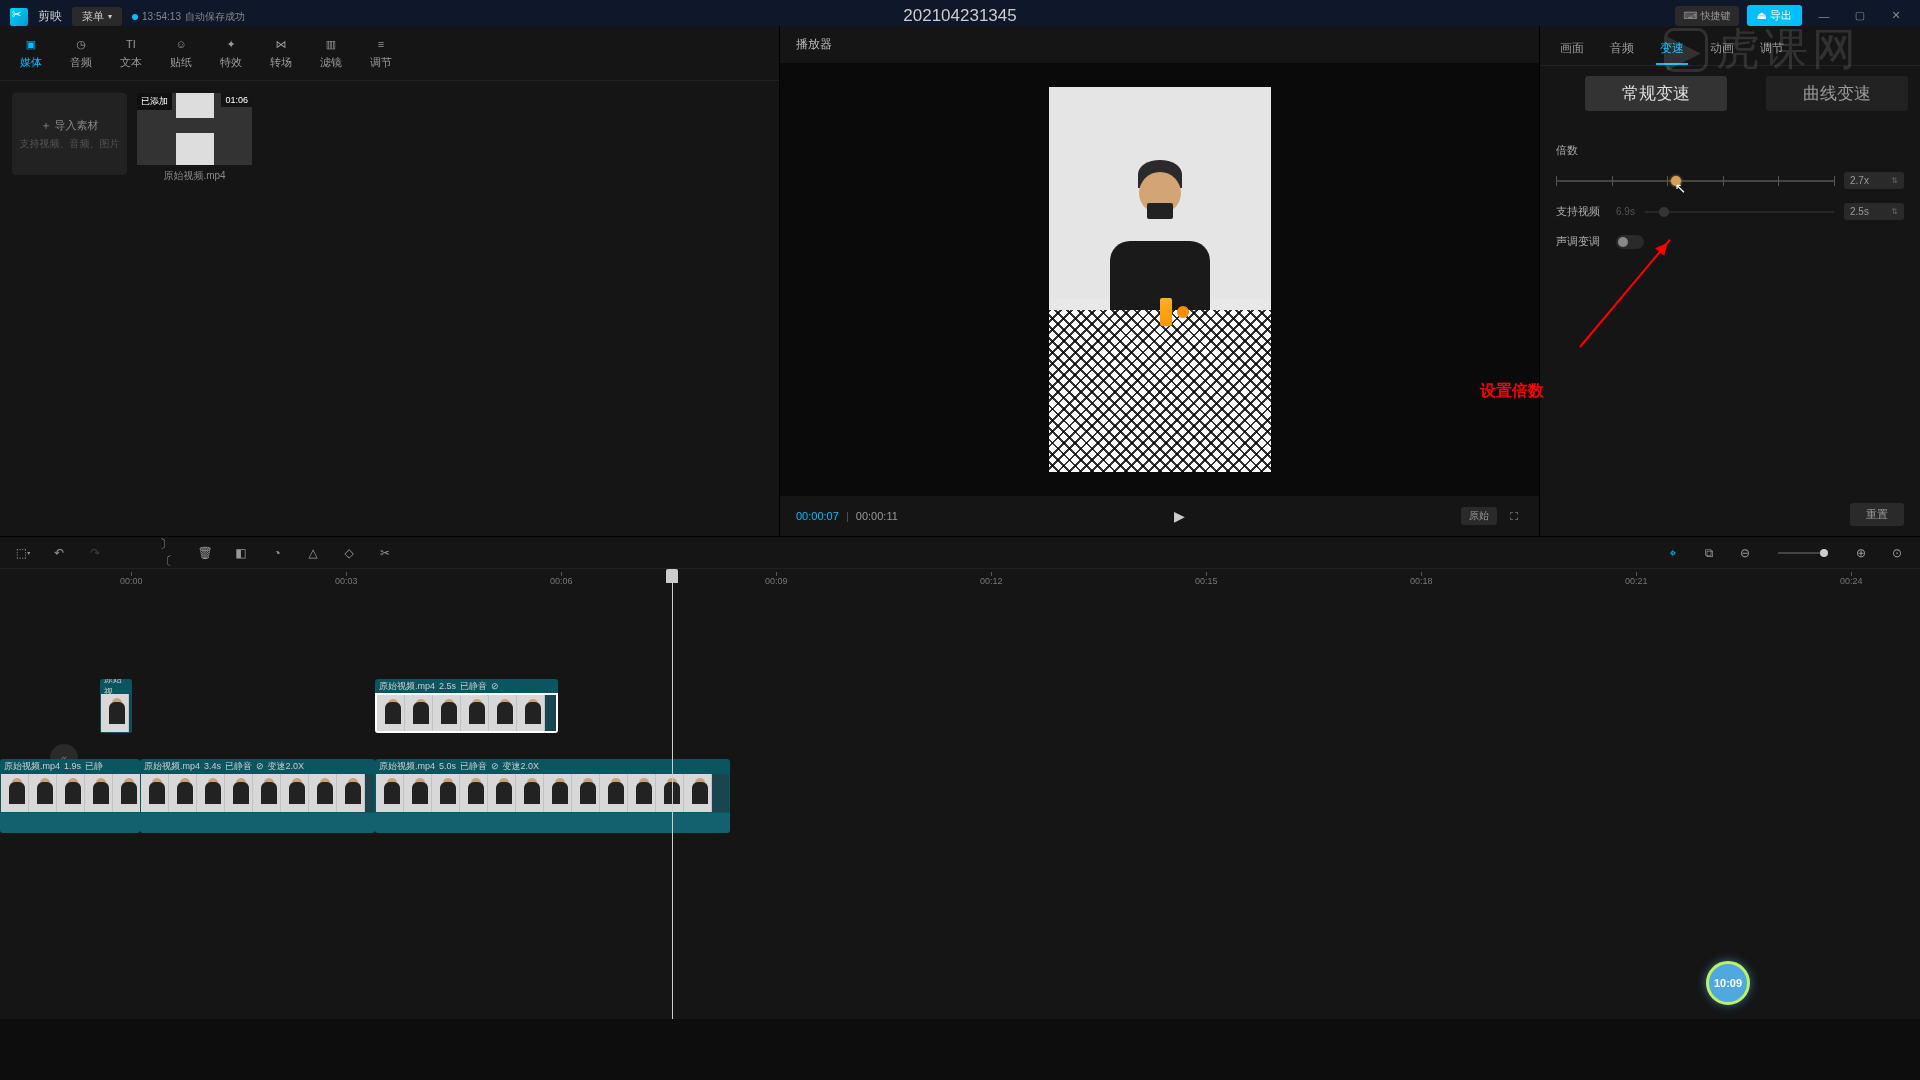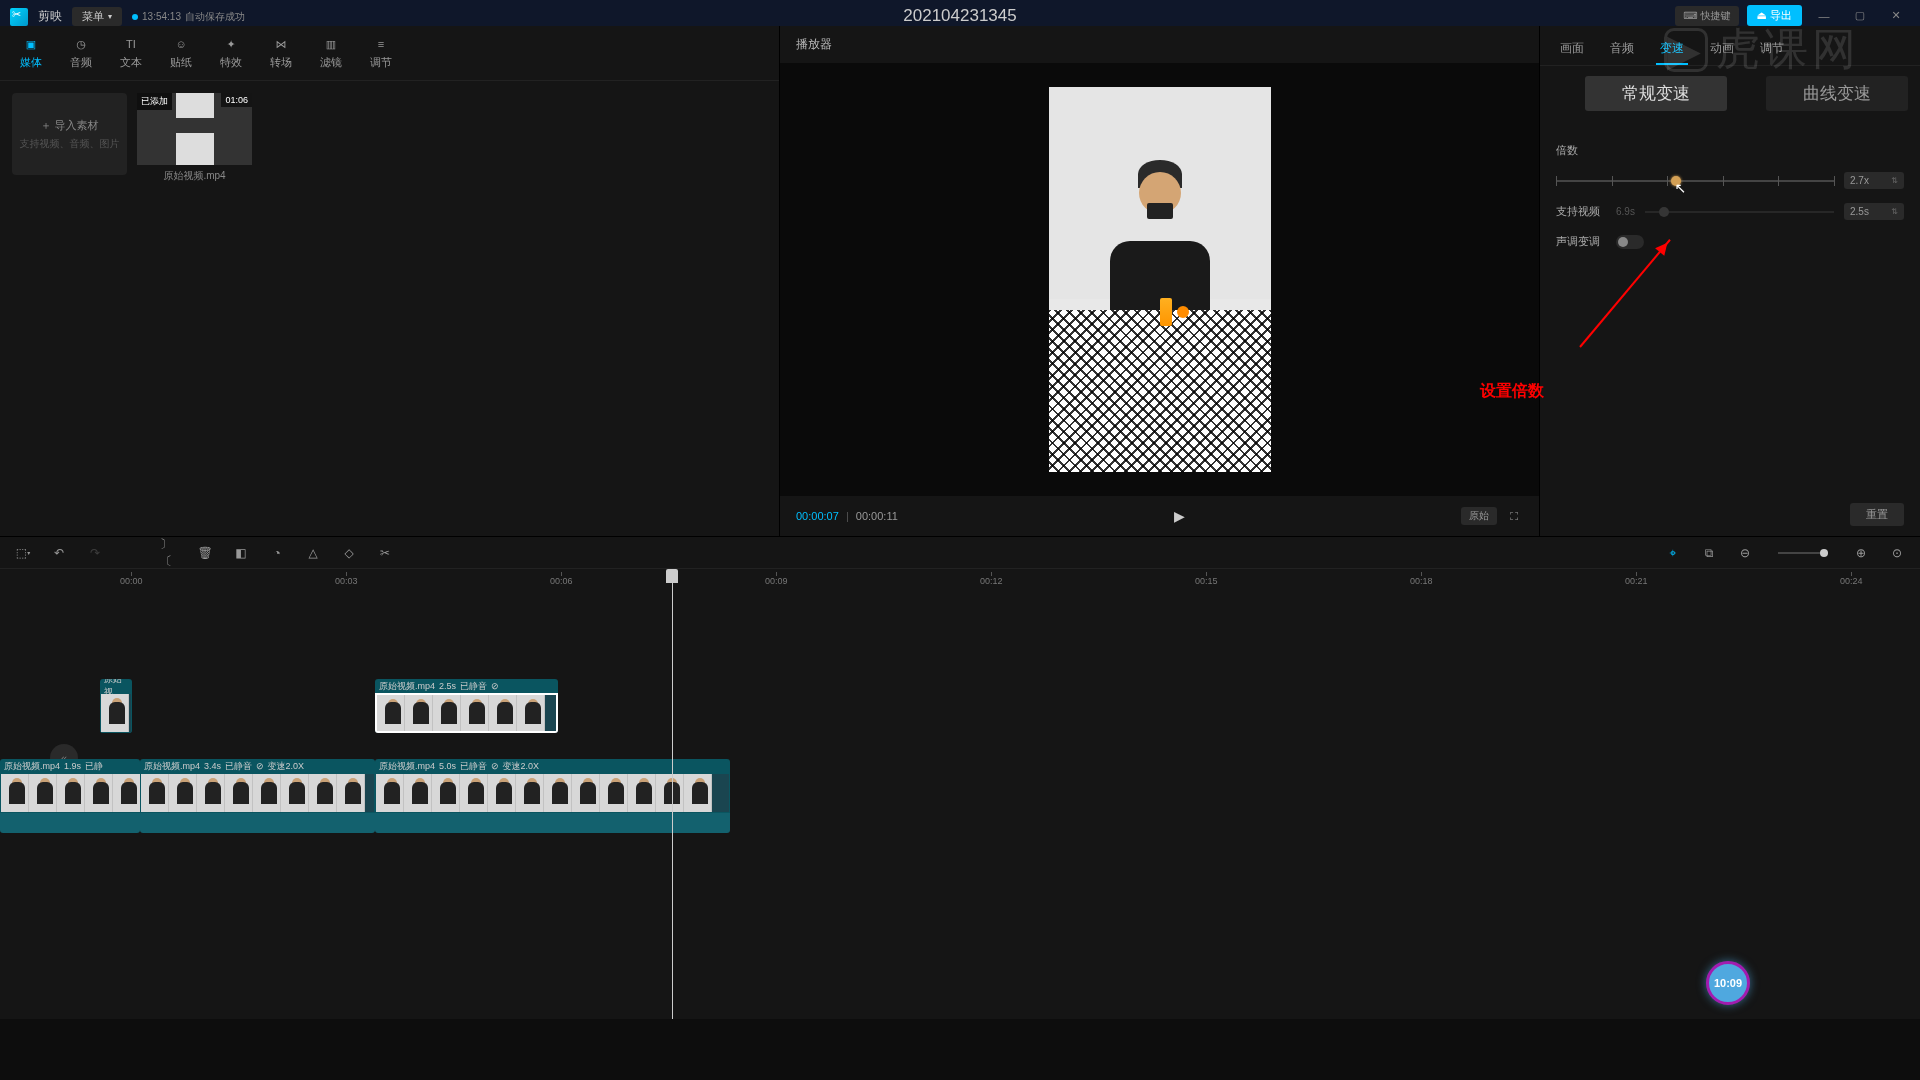--- a/index.html
+++ b/index.html
@@ -120,21 +120,21 @@
     .tl-frame { width: 28px; background: #d8d8d8; border-right: 1px solid rgba(0,0,0,0.1); position: relative; overflow: hidden; flex-shrink: 0; }
     .tl-frame::after { content: ""; position: absolute; top: 20%; left: 30%; width: 16px; height: 22px; background: #222; border-radius: 6px 6px 0 0; }
     .tl-frame::before { content: ""; position: absolute; top: 10%; left: 40%; width: 10px; height: 10px; background: #c9a176; border-radius: 50%; }
     .tl-clip-audio { height: 20px; background: #13616e; }
     
     
     .watermark { position: absolute; top: 20px; right: 60px; font-size: 44px; color: rgba(255,255,255,0.12); font-weight: 300; letter-spacing: 4px; pointer-events: none; display: flex; align-items: center; }
     .watermark .wm-icon { width: 44px; height: 44px; border: 3px solid rgba(255,255,255,0.12); border-radius: 10px; margin-right: 8px; display: flex; align-items: center; justify-content: center; }
     
     
-    .ts-badge { position: absolute; right: 170px; bottom: 75px; width: 44px; height: 44px; background: #4fa8df; border: 3px solid #a21caf; border-radius: 50%; display: flex; align-items: center; justify-content: center; color: #fff; font-size: 11px; font-weight: bold; box-shadow: 0 0 10px rgba(79,168,223,0.6); }
+    .ts-badge { position: absolute; right: 170px; bottom: 75px; width: 44px; height: 44px; background: #4fa8df; border: 3px solid #bef264; border-radius: 50%; display: flex; align-items: center; justify-content: center; color: #fff; font-size: 11px; font-weight: bold; box-shadow: 0 0 10px rgba(79,168,223,0.6); }
   </style>
 </head>
 <body>
 
 <div class="titlebar">
   <div class="titlebar-left">
     <span class="logo"></span>
     <span class="app-name">剪映</span>
     <span class="menu-dd">菜单</span>
     <span class="autosave">

